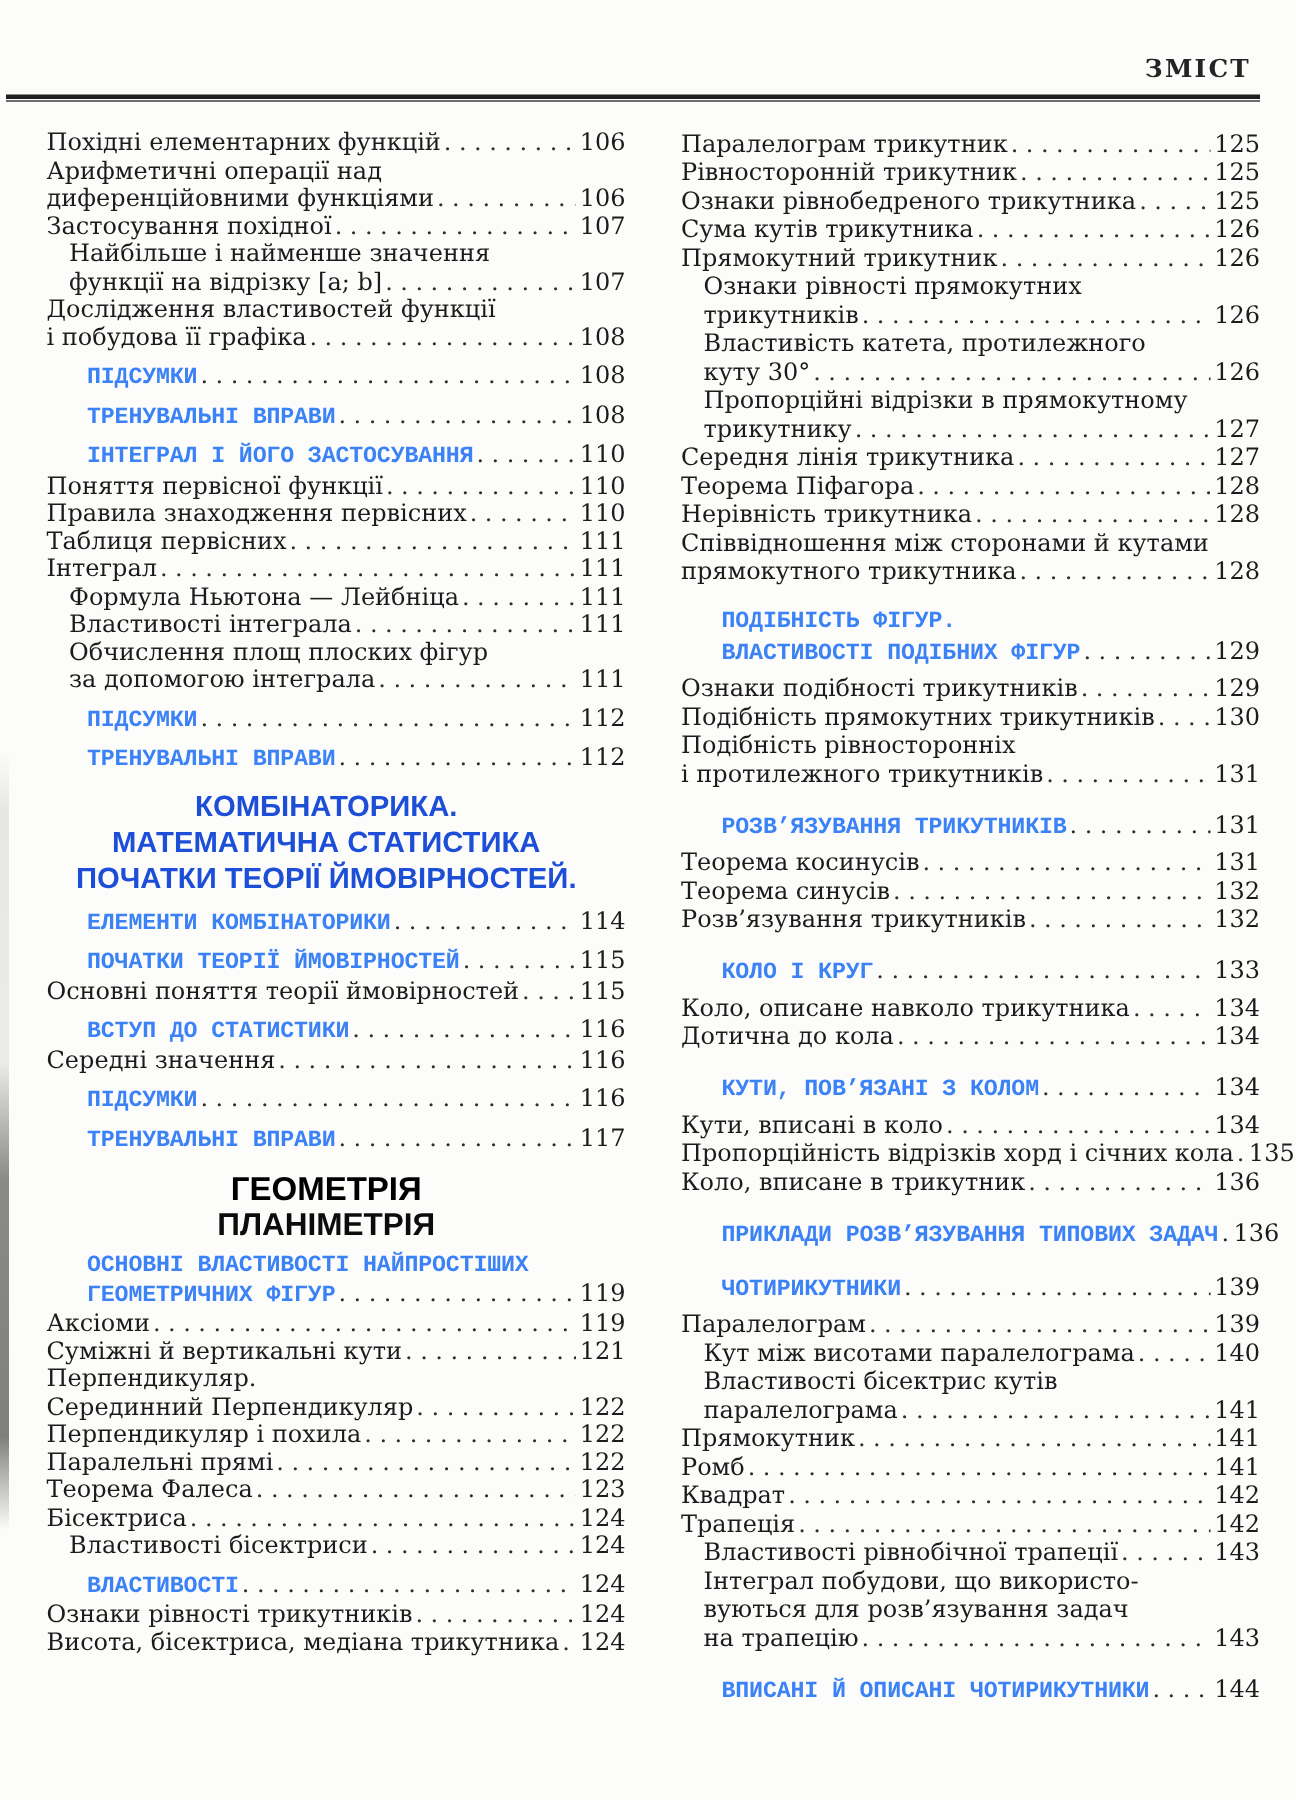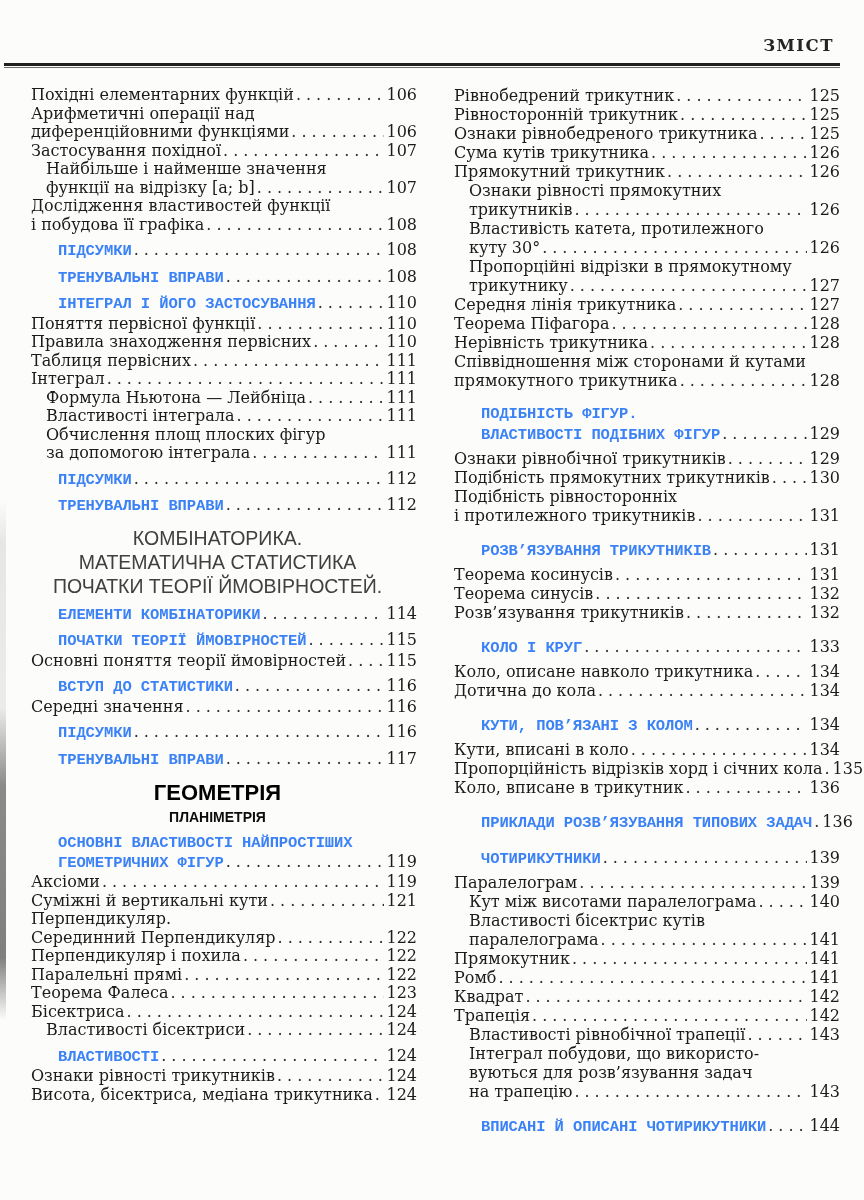--- a/index.html
+++ b/index.html
@@ -81,41 +81,41 @@
     min-width:30px;
     text-align:right;
     white-space:nowrap;
   }
 
   .section-title{margin:10px 0 6px;}
   .section-title .line{
     justify-content:center;
     line-height:24px !important;
     font-family:"Liberation Sans","DejaVu Sans",sans-serif;
-    font-weight:400;
+    font-weight:700;
     font-size:19.5px;
-    color:#404040;
+    color:#1d4ed8;
     text-align:right;
   }
   .part-title{margin:12px 0 2px;}
   .part-title .line{
     justify-content:center;
     line-height:24px !important;
     font-family:"Liberation Sans","DejaVu Sans",sans-serif;
     font-weight:700;
     font-size:22px;
     color:#000000;
   }
   .subpart-title{margin:0 0 6px;}
   .subpart-title .line{
     justify-content:center;
     line-height:20px !important;
     font-family:"Liberation Sans","DejaVu Sans",sans-serif;
     font-weight:700;
-    font-size:14px;
+    font-size:21px;
     color:#0c0c0c;
   }
 
   .spine{
     position:absolute;
     left:0;top:500px;
     width:6px;height:520px;
     background:linear-gradient(180deg,
       rgba(0,0,0,0) 0%,
       rgba(40,40,40,0.10) 8%,
@@ -423,21 +423,21 @@
           <div class="line">
             <span class="t">Висота, бісектриса, медіана трикутника</span>
             <span class="dots">..........................................................................................</span>
             <span class="p">124</span>
           </div>
         </div>
       </div>
     <div class="col col-right">
         <div class="item entry i1">
           <div class="line">
-            <span class="t">Рівнобедрений трикутник</span>
+            <span class="t">Паралелограм трикутник</span>
             <span class="dots">..........................................................................................</span>
             <span class="p">125</span>
           </div>
         </div>
         <div class="item entry i1">
           <div class="line">
             <span class="t">Рівносторонній трикутник</span>
             <span class="dots">..........................................................................................</span>
             <span class="p">125</span>
           </div>
@@ -529,21 +529,21 @@
             <span class="t">ПОДІБНІСТЬ ФІГУР.</span>
           </div>
           <div class="line">
             <span class="t">ВЛАСТИВОСТІ ПОДІБНИХ ФІГУР</span>
             <span class="dots">..........................................................................................</span>
             <span class="p">129</span>
           </div>
         </div>
         <div class="item entry i1">
           <div class="line">
-            <span class="t">Ознаки рівнобічної трикутників</span>
+            <span class="t">Ознаки подібності трикутників</span>
             <span class="dots">..........................................................................................</span>
             <span class="p">129</span>
           </div>
         </div>
         <div class="item entry i1">
           <div class="line">
             <span class="t">Подібність прямокутних трикутників</span>
             <span class="dots">..........................................................................................</span>
             <span class="p">130</span>
           </div>

